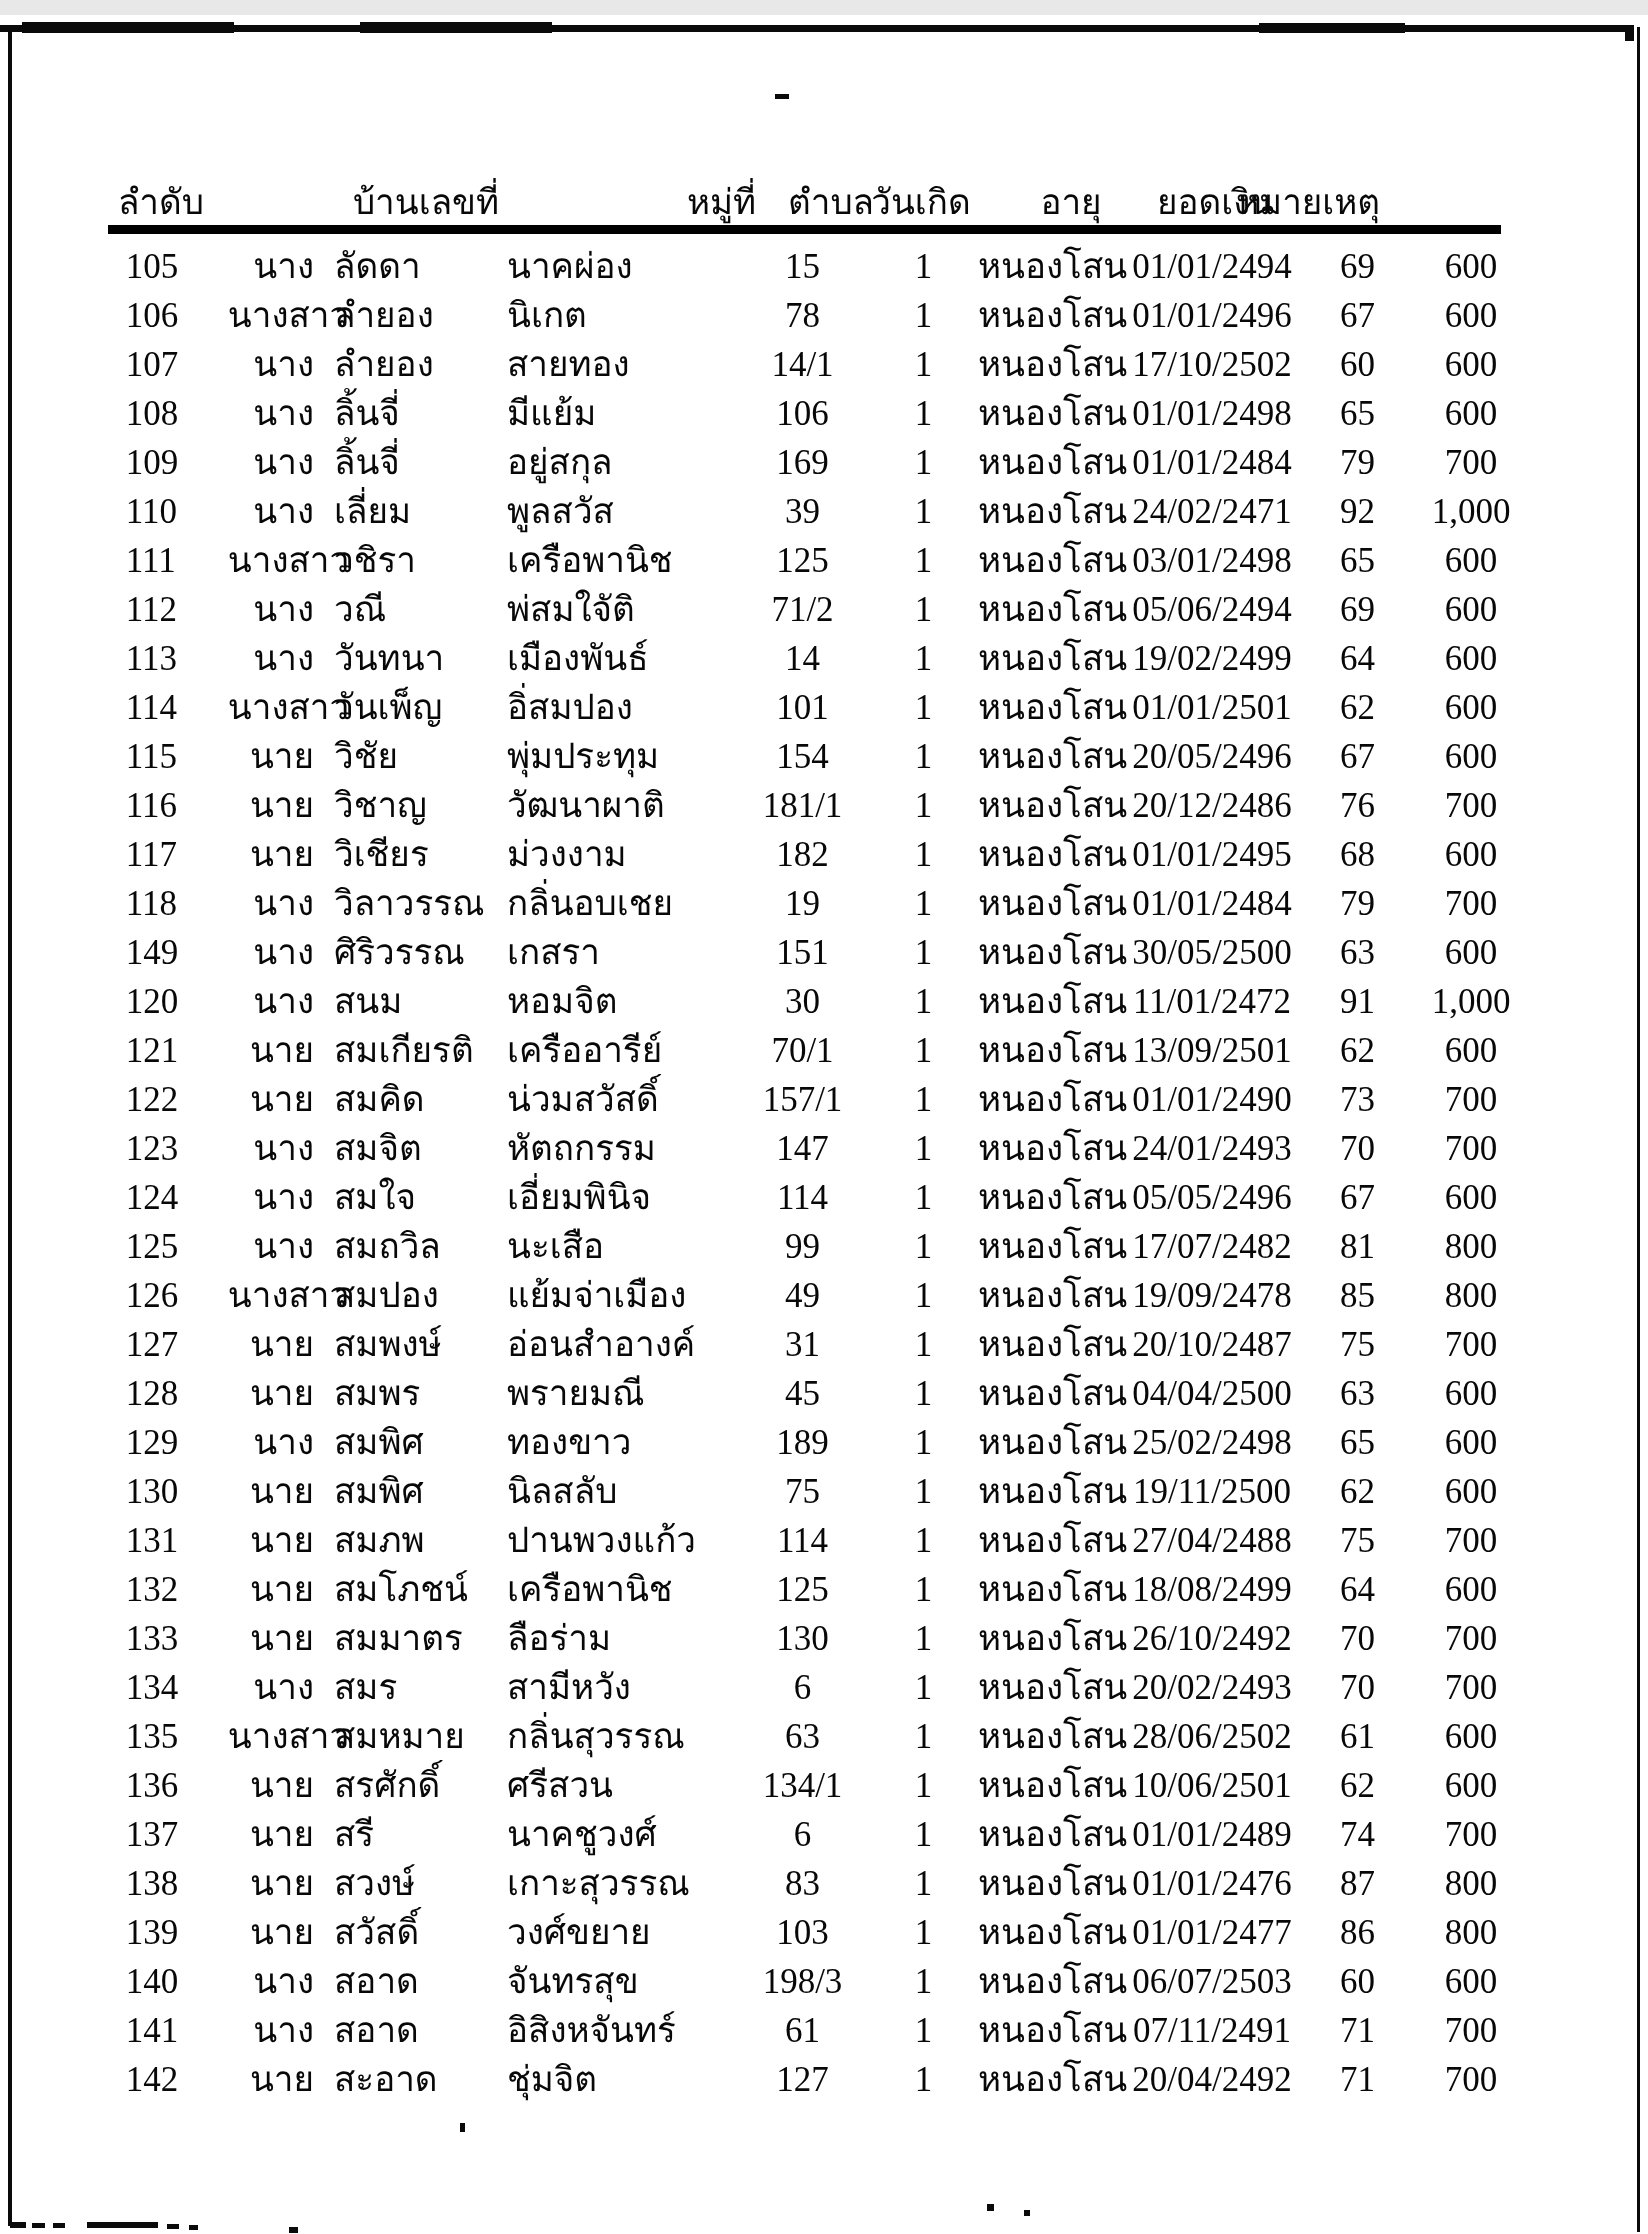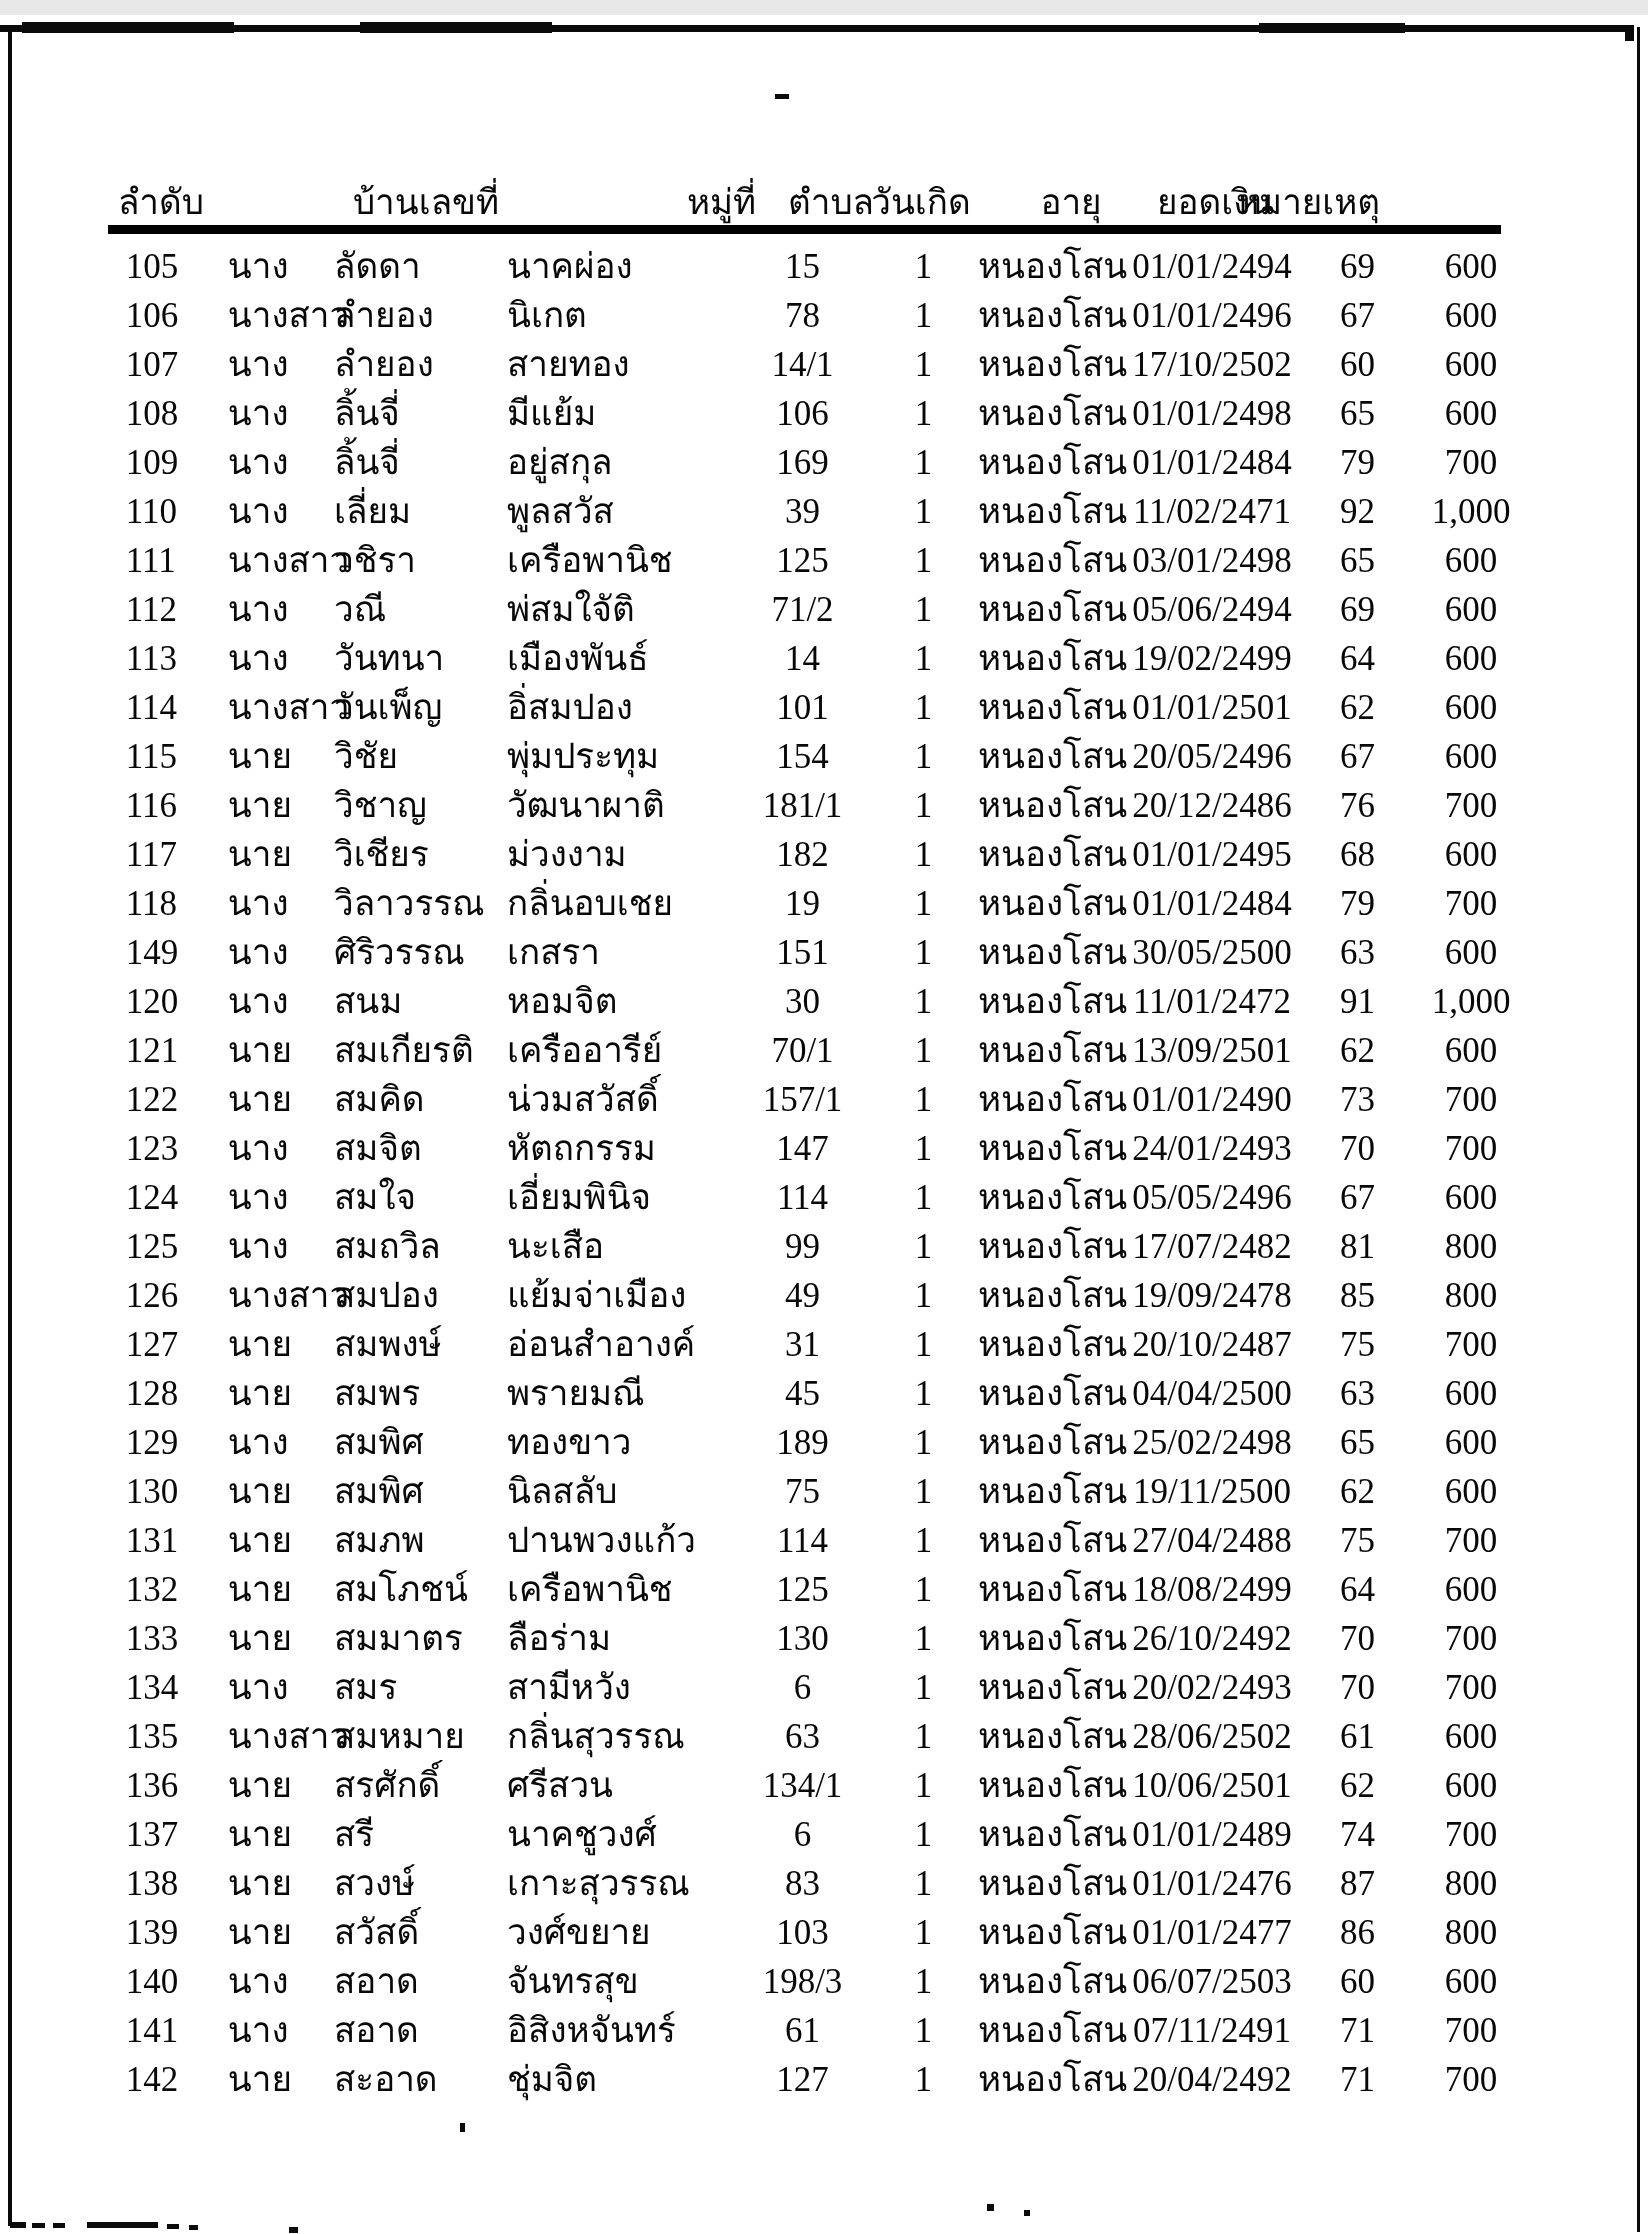--- a/index.html
+++ b/index.html
@@ -26,21 +26,21 @@
   .hdr > div { white-space:nowrap; }
   .h-l { text-align:left; padding-left:7.9px; }
   .h-c { text-align:center; }
   .rule { position:absolute; left:108px; top:210px; width:1393px; height:8.9px; background:#000; }
 
   .rows { position:absolute; left:110px; top:227px; width:1399px; }
   .row  { display:grid; grid-template-columns:87px 97px 153px 209px 133px 69px 128px 172px 79px 108px 165px;
           height:49px; align-items:center; font-size:35px; line-height:1;gap:20px; }
   .row > div { white-space:nowrap; overflow:visible; }
   .c-no    { text-align:left; padding-left:15.8px; }
-  .c-title { text-align:left; padding-left:10.8px; }
+  .c-title { text-align:right; padding-left:10.8px; }
   .c-left  { text-align:left; }
   .c-mid   { text-align:center; }
 </style>
 </head>
 <body>
 
 <div class="page">
 
   <div class="topbar"></div>
   <div class="topbar-b1"></div>
@@ -147,21 +147,21 @@
     </div>
 
     <div class="row">
       <div class="c-no">110</div>
       <div class="c-title">นาง</div>
       <div class="c-left">เลี่ยม</div>
       <div class="c-left">พูลสวัส</div>
       <div class="c-mid">39</div>
       <div class="c-mid">1</div>
       <div class="c-mid">หนองโสน</div>
-      <div class="c-mid">11/02/2471</div>
+      <div class="c-mid">24/02/2471</div>
       <div class="c-mid">92</div>
       <div class="c-mid">1,000</div>
       <div class="c-mid"></div>
     </div>
 
     <div class="row">
       <div class="c-no">111</div>
       <div class="c-title">นางสาว</div>
       <div class="c-left">วชิรา</div>
       <div class="c-left">เครือพานิช</div>

